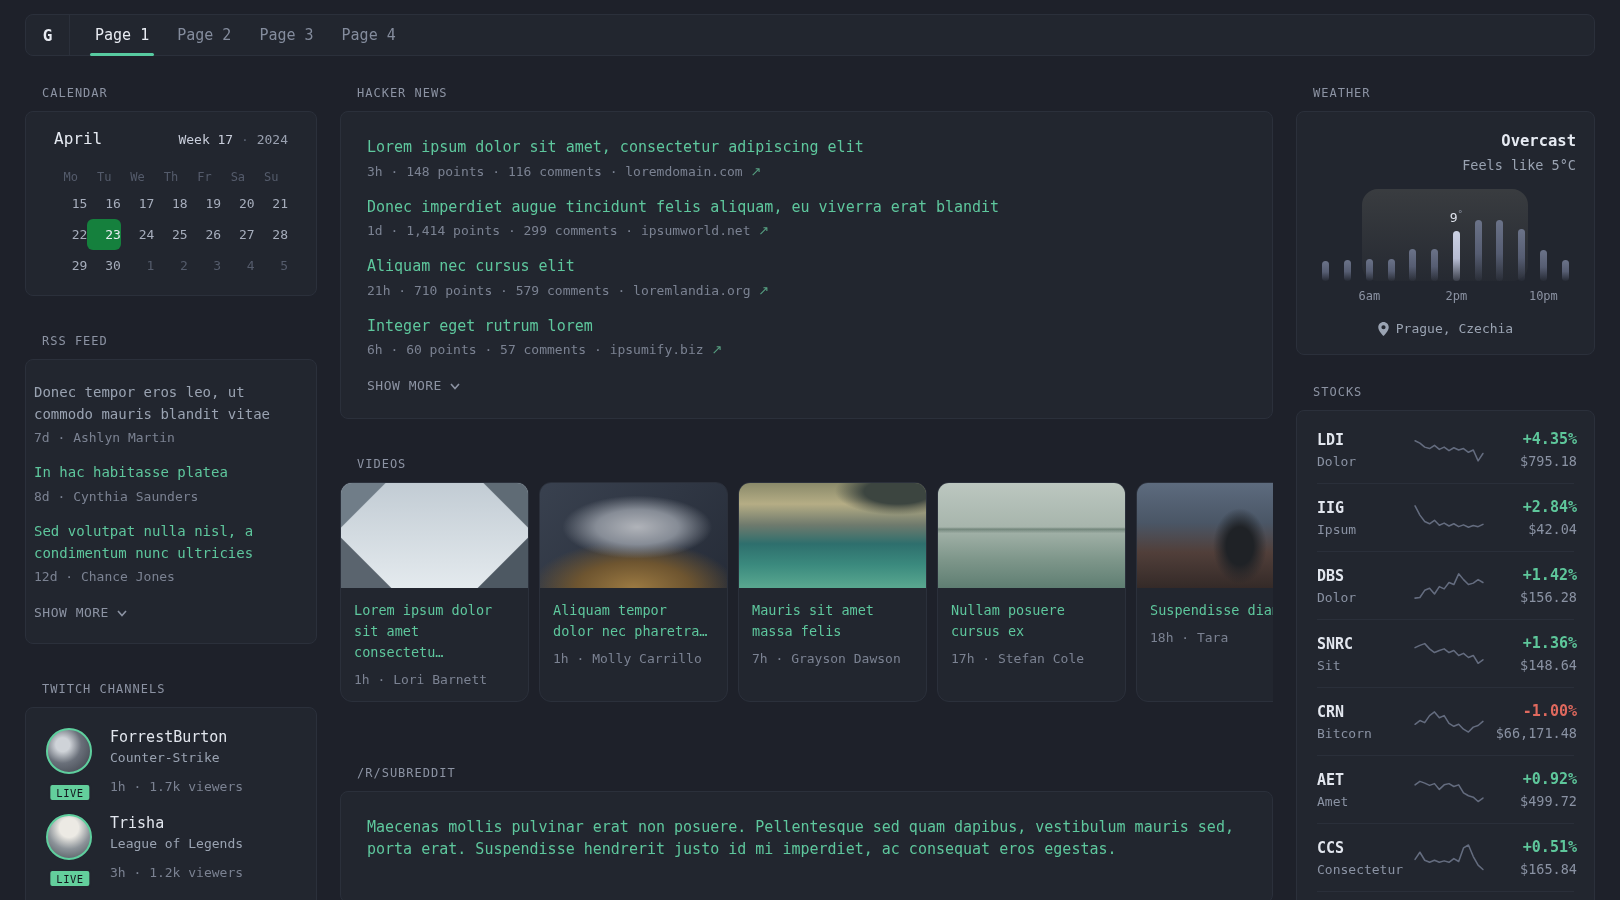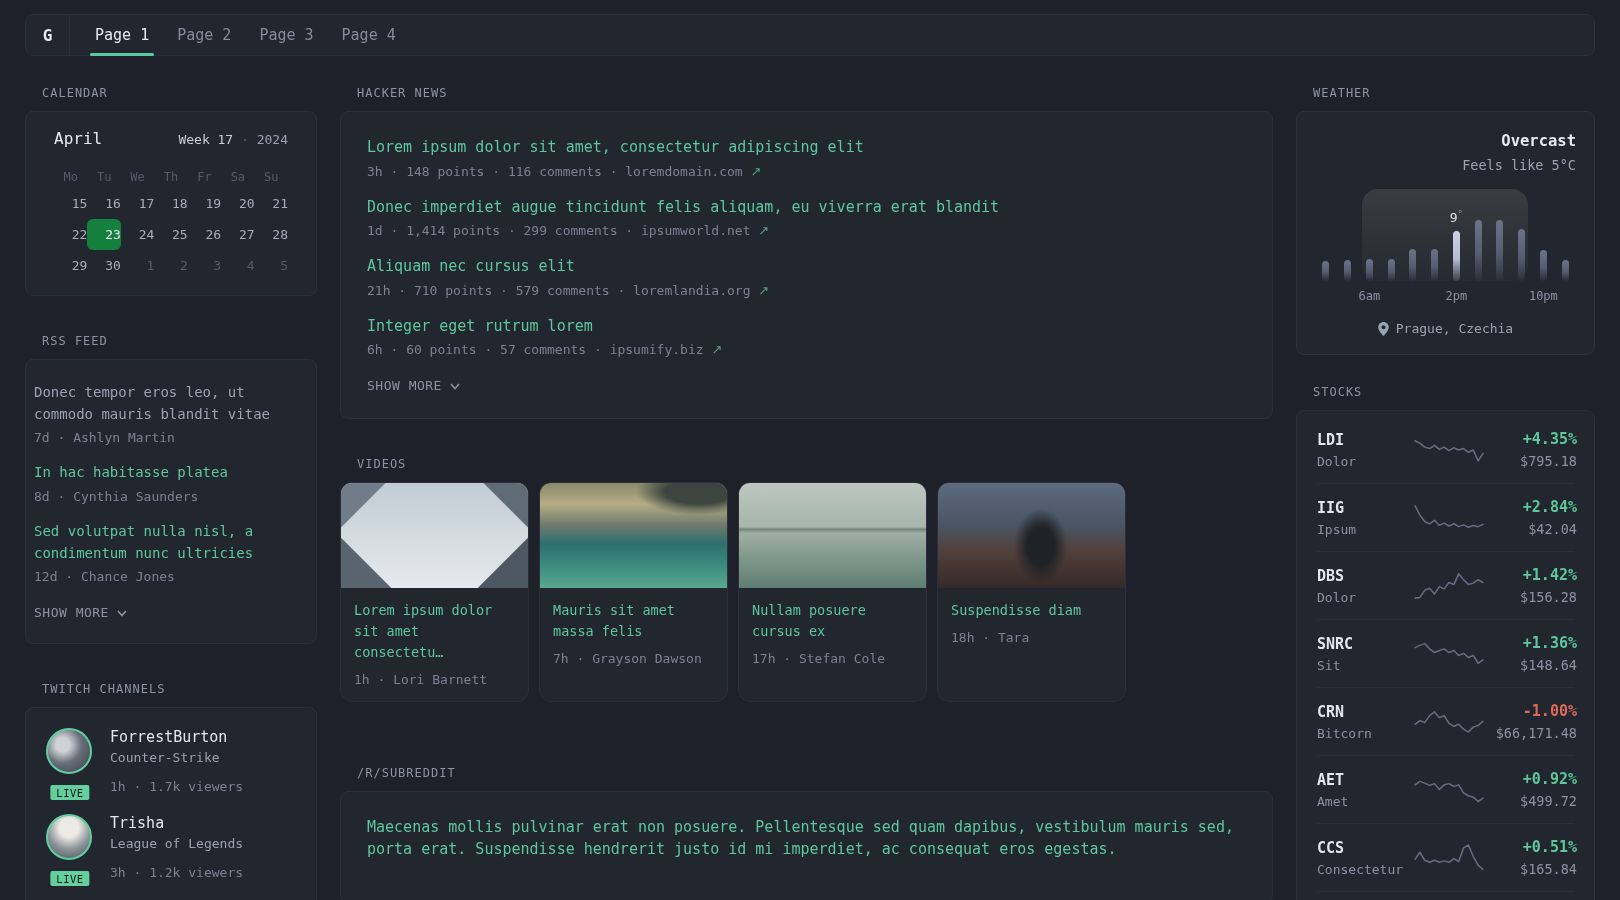--- a/index.html
+++ b/index.html
@@ -323,20 +323,27 @@
       <h2 class="sec-h">VIDEOS</h2>
       <div class="videos-row" id="videos-row">
           <div class="video-card">
             <div class="video-thumb thumb-0"></div>
             <div class="video-body">
               <div class="video-title">Lorem ipsum dolor sit amet consectetu…</div>
               <div class="video-meta">1h · Lori Barnett</div>
             </div>
           </div>
           <div class="video-card">
+            <div class="video-thumb thumb-1"></div>
+            <div class="video-body">
+              <div class="video-title">Aliquam tempor dolor nec pharetra…</div>
+              <div class="video-meta">1h · Molly Carrillo</div>
+            </div>
+          </div>
+          <div class="video-card">
             <div class="video-thumb thumb-2"></div>
             <div class="video-body">
               <div class="video-title">Mauris sit amet massa felis</div>
               <div class="video-meta">7h · Grayson Dawson</div>
             </div>
           </div>
           <div class="video-card">
             <div class="video-thumb thumb-3"></div>
             <div class="video-body">
               <div class="video-title">Nullam posuere cursus ex</div>

